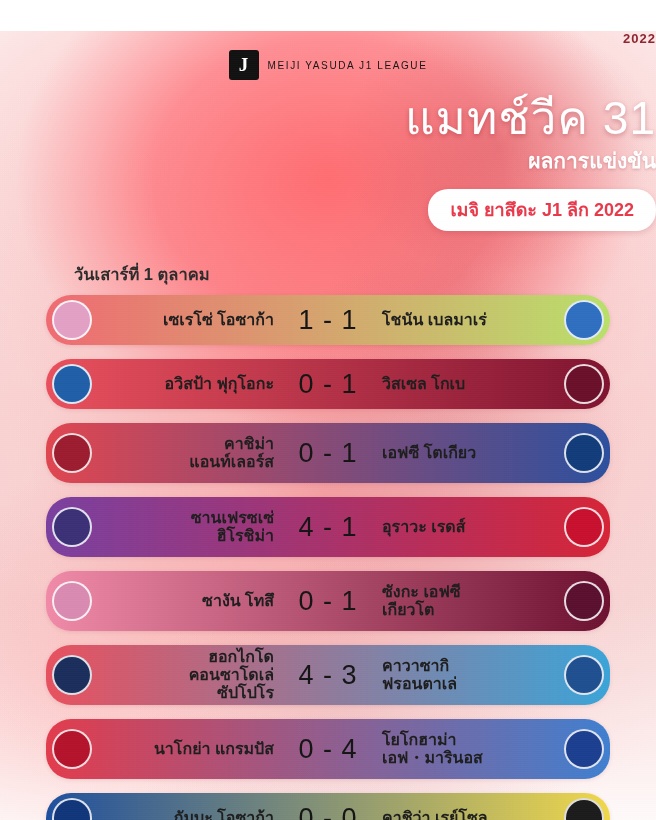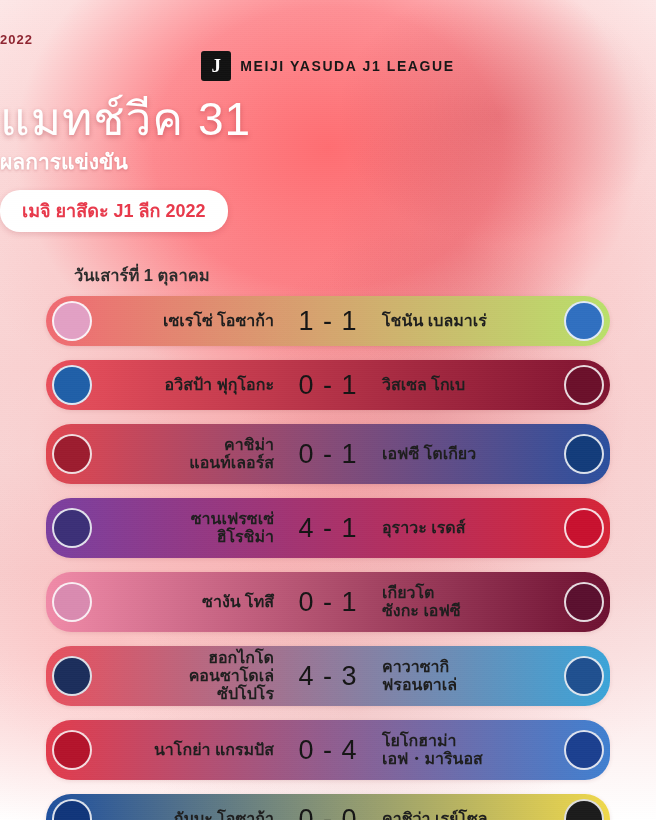--- a/index.html
+++ b/index.html
@@ -31,34 +31,34 @@
     pointer-events: none;
   }
   #noise {
     position: absolute; inset: 0; pointer-events: none;
     opacity: .30;
     background-image:
       repeating-linear-gradient(0deg, rgba(255,255,255,0.05) 0 1px, rgba(0,0,0,0.02) 1px 2px);
   }
 
   
-  .header { position: relative; padding-top: 32px; text-align: left; }
+  .header { position: relative; text-align: right; margin-top: 31px; }
   .year {
     font-size: 13px; font-weight: 700; color: #8e2430; letter-spacing: 1px;
   }
   .logo-row {
     display: flex; align-items: center; justify-content: center; gap: 9px; margin-top: 4px;
   }
   .jmark {
     width: 30px; height: 30px; background: #111; border-radius: 3px;
     display: flex; align-items: center; justify-content: center;
     color: #fff; font-weight: 700; font-size: 19px; font-family: "Liberation Serif", serif;
   }
   .league-name {
-    font-size: 14px; font-weight: 700; color: #161616; letter-spacing: 1.6px;
+    font-size: 10px; font-weight: 400; color: #161616; letter-spacing: 1.6px;
     font-family: "Liberation Sans", sans-serif;
   }
   .matchweek {
     margin-top: 14px; font-size: 46px; font-weight: 400; color: #ffffff;
     letter-spacing: 1px; line-height: 1.05;
     text-shadow: 0 2px 5px rgba(140,20,35,0.35);
   }
   .subtitle {
     margin-top: 2px; font-size: 21px; font-weight: 700; color: #ffffff;
     text-shadow: 0 1px 3px rgba(140,20,35,0.28);
@@ -175,22 +175,22 @@
         </div>
         <div class="badge right" style="background: rgb(200, 16, 46);"></div>
       </div>
       <div class="row tall" style="background: linear-gradient(90deg, rgb(240, 138, 168) 0%, rgb(109, 16, 48) 100%);">
         <div class="badge" style="background: rgb(217, 138, 176);"></div>
         <div class="team home">
           <div>ซางัน โทสึ</div>
         </div>
         <div class="score">0 - 1</div>
         <div class="team away">
+          <div>ซังกะ เอฟซี</div>
           <div>เกียวโต</div>
-          <div>ซังกะ เอฟซี</div>
         </div>
         <div class="badge right" style="background: rgb(90, 15, 46);"></div>
       </div>
       <div class="row tall" style="background: linear-gradient(90deg, rgb(232, 80, 94) 0%, rgb(58, 164, 216) 100%);">
         <div class="badge" style="background: rgb(27, 45, 91);"></div>
         <div class="team home">
           <div>ฮอกไกโด</div>
           <div>คอนซาโดเล่</div>
           <div>ซัปโปโร</div>
         </div>

